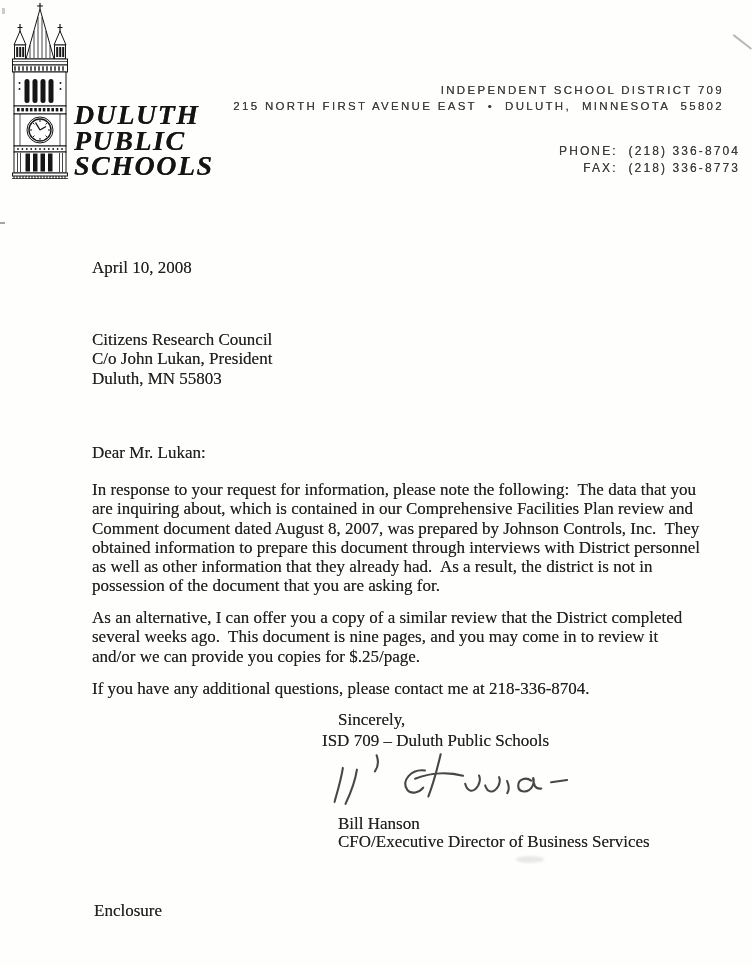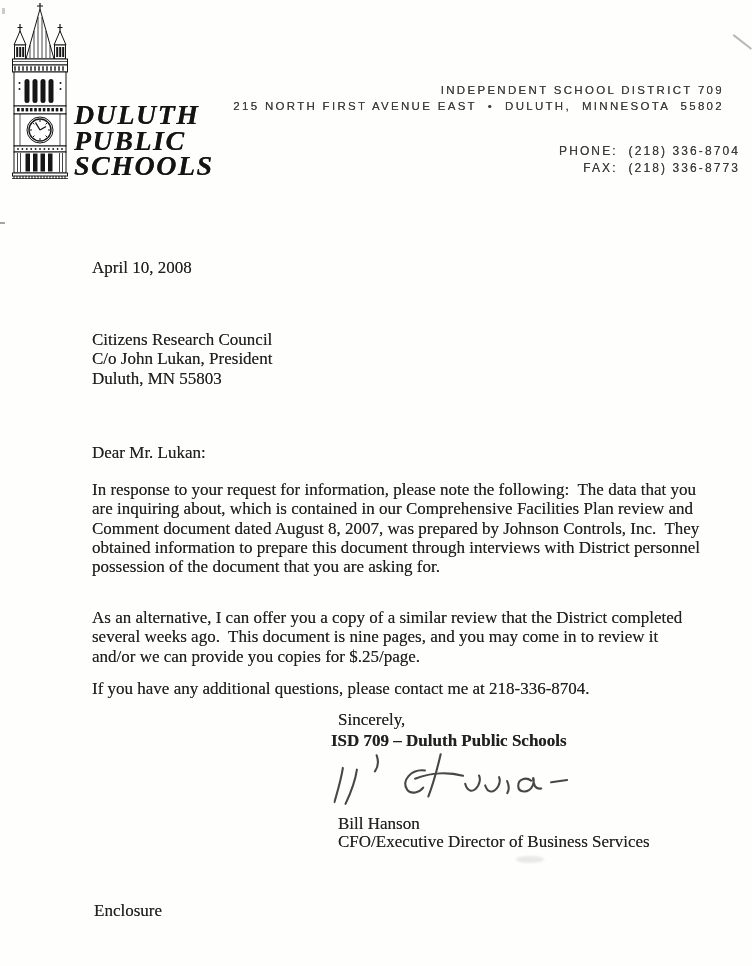--- a/index.html
+++ b/index.html
@@ -20,21 +20,21 @@
   
   .bl{white-space:pre;font-size:17px;line-height:19.3px;color:#212121;
       text-shadow:0 0 .6px rgba(30,30,30,.6);}
   .date{left:92px;top:258px;}
   .recipient{left:92px;top:313px;margin-top:17px;}
   .salutation{left:92px;top:443px;}
   .p1{left:92px;top:480px;}
   .p2{left:92px;top:608px;}
   .p3{left:92px;top:679px;}
   .val{left:338px;top:710px;}
-  .org{left:331px;top:731px;font-weight:bold;}
+  .org{left:322px;top:731px;font-weight:normal;}
   .sig{left:333px;top:740px;}
   .signer-name{left:338px;top:814px;}
   .signer-title{left:338px;top:832px;}
   .enclosure{left:94px;top:901px;}
   
   .art-diag{left:731px;top:41px;width:23px;height:1.5px;background:#9a9a9a;
             transform:rotate(38deg);opacity:.7;}
   .art-edge{left:0;top:222px;width:5px;height:2px;background:#8f8f8f;opacity:.8;}
   .art-smudge{left:516px;top:856px;width:28px;height:7px;background:#d7d7d5;
               border-radius:50%;opacity:.55;filter:blur(1px);}
@@ -156,20 +156,21 @@
     <div class="bl">Duluth, MN 55803</div>
   </div>
 
   <div class="abs bl salutation">Dear Mr. Lukan:</div>
 
   <div class="abs p1">
     <div class="bl">In response to your request for information, please note the following:  The data that you</div>
     <div class="bl">are inquiring about, which is contained in our Comprehensive Facilities Plan review and</div>
     <div class="bl">Comment document dated August 8, 2007, was prepared by Johnson Controls, Inc.  They</div>
     <div class="bl">obtained information to prepare this document through interviews with District personnel</div>
+    <div class="bl">as well as other information that they already had.  As a result, the district is not in</div>
     <div class="bl">possession of the document that you are asking for.</div>
   </div>
 
   <div class="abs p2">
     <div class="bl">As an alternative, I can offer you a copy of a similar review that the District completed</div>
     <div class="bl">several weeks ago.  This document is nine pages, and you may come in to review it</div>
     <div class="bl">and/or we can provide you copies for $.25/page.</div>
   </div>
 
   <div class="abs bl p3">If you have any additional questions, please contact me at 218-336-8704.</div>

